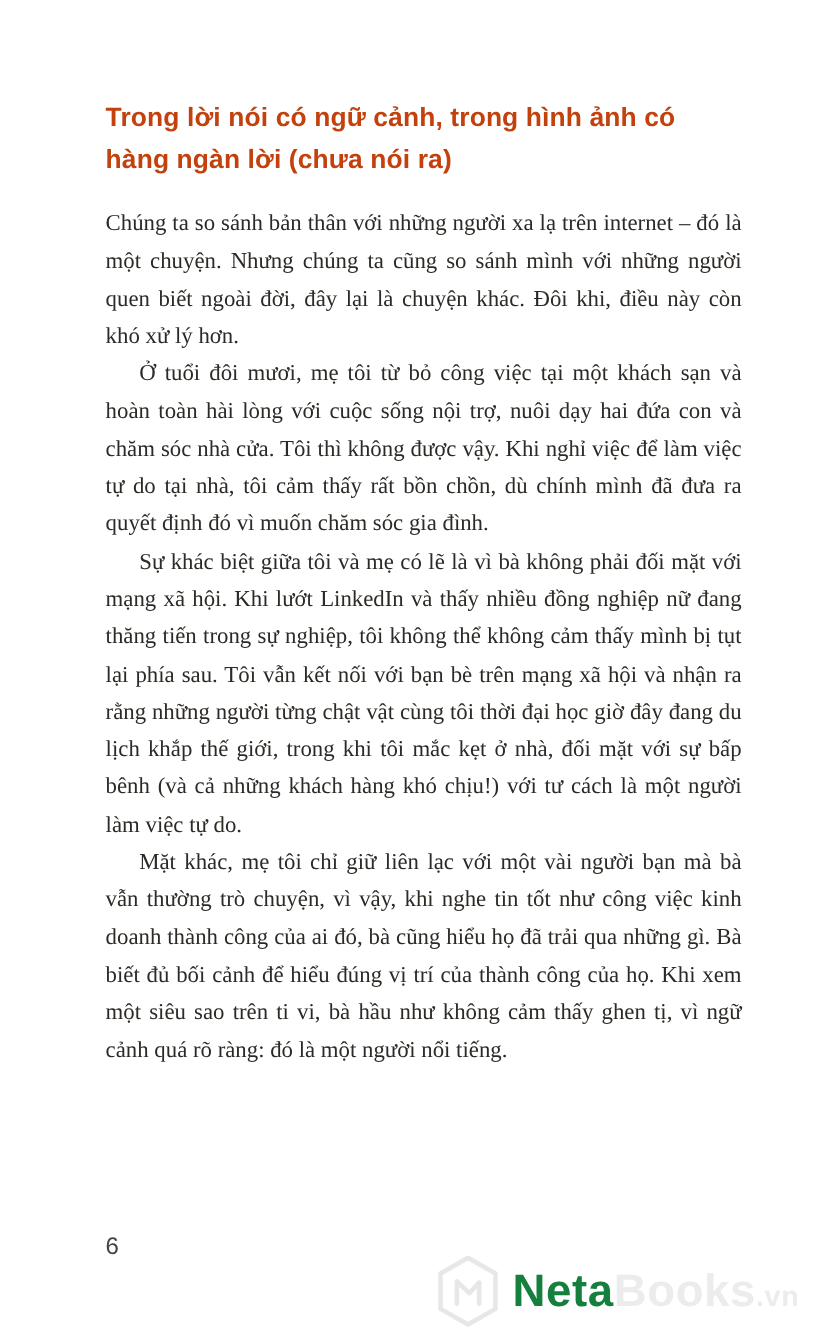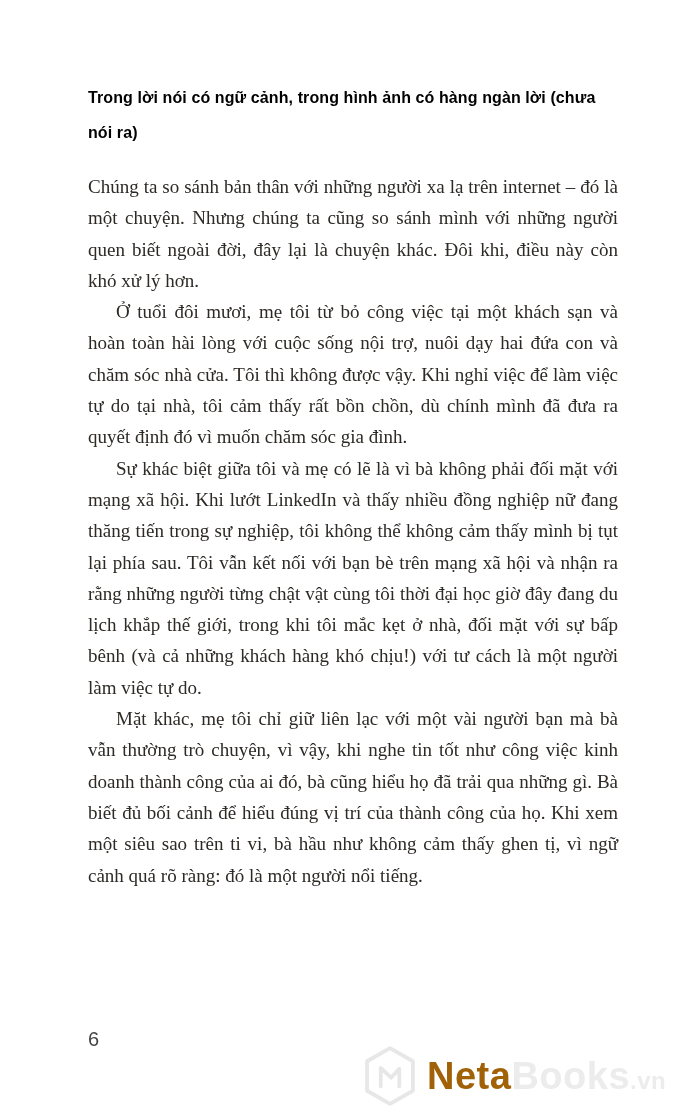--- a/index.html
+++ b/index.html
@@ -16,23 +16,23 @@
   }
   .content {
     position: absolute;
     left: 88px;
     top: 80px;
     width: 530px;
   }
   .heading {
     font-family: "Liberation Sans", sans-serif;
     font-weight: bold;
-    font-size: 16px;
+    font-size: 22px;
     line-height: 35px;
-    color: #000000;
+    color: #c2410c;
     margin: 0 0 21px 0;
     letter-spacing: 0.1px;
   }
   .para {
     font-family: "Liberation Serif", "DejaVu Serif", serif;
     font-size: 19px;
     line-height: 31.3px;
     color: #2d2a26;
     margin: 0;
     text-align: justify;
@@ -59,21 +59,21 @@
     user-select: none;
   }
   .wm-text {
     font-family: "Liberation Sans", sans-serif;
     font-weight: bold;
     font-size: 38px;
     letter-spacing: 0.5px;
     white-space: nowrap;
     line-height: 1;
   }
-  .wm-main { color: #a16207; }
+  .wm-main { color: #15803d; }
   .wm-bold { color: #ececec; }
   .wm-tld {
     color: #ececec;
     font-size: 24px;
     font-weight: bold;
   }
 </style>
 </head>
 <body>
 

